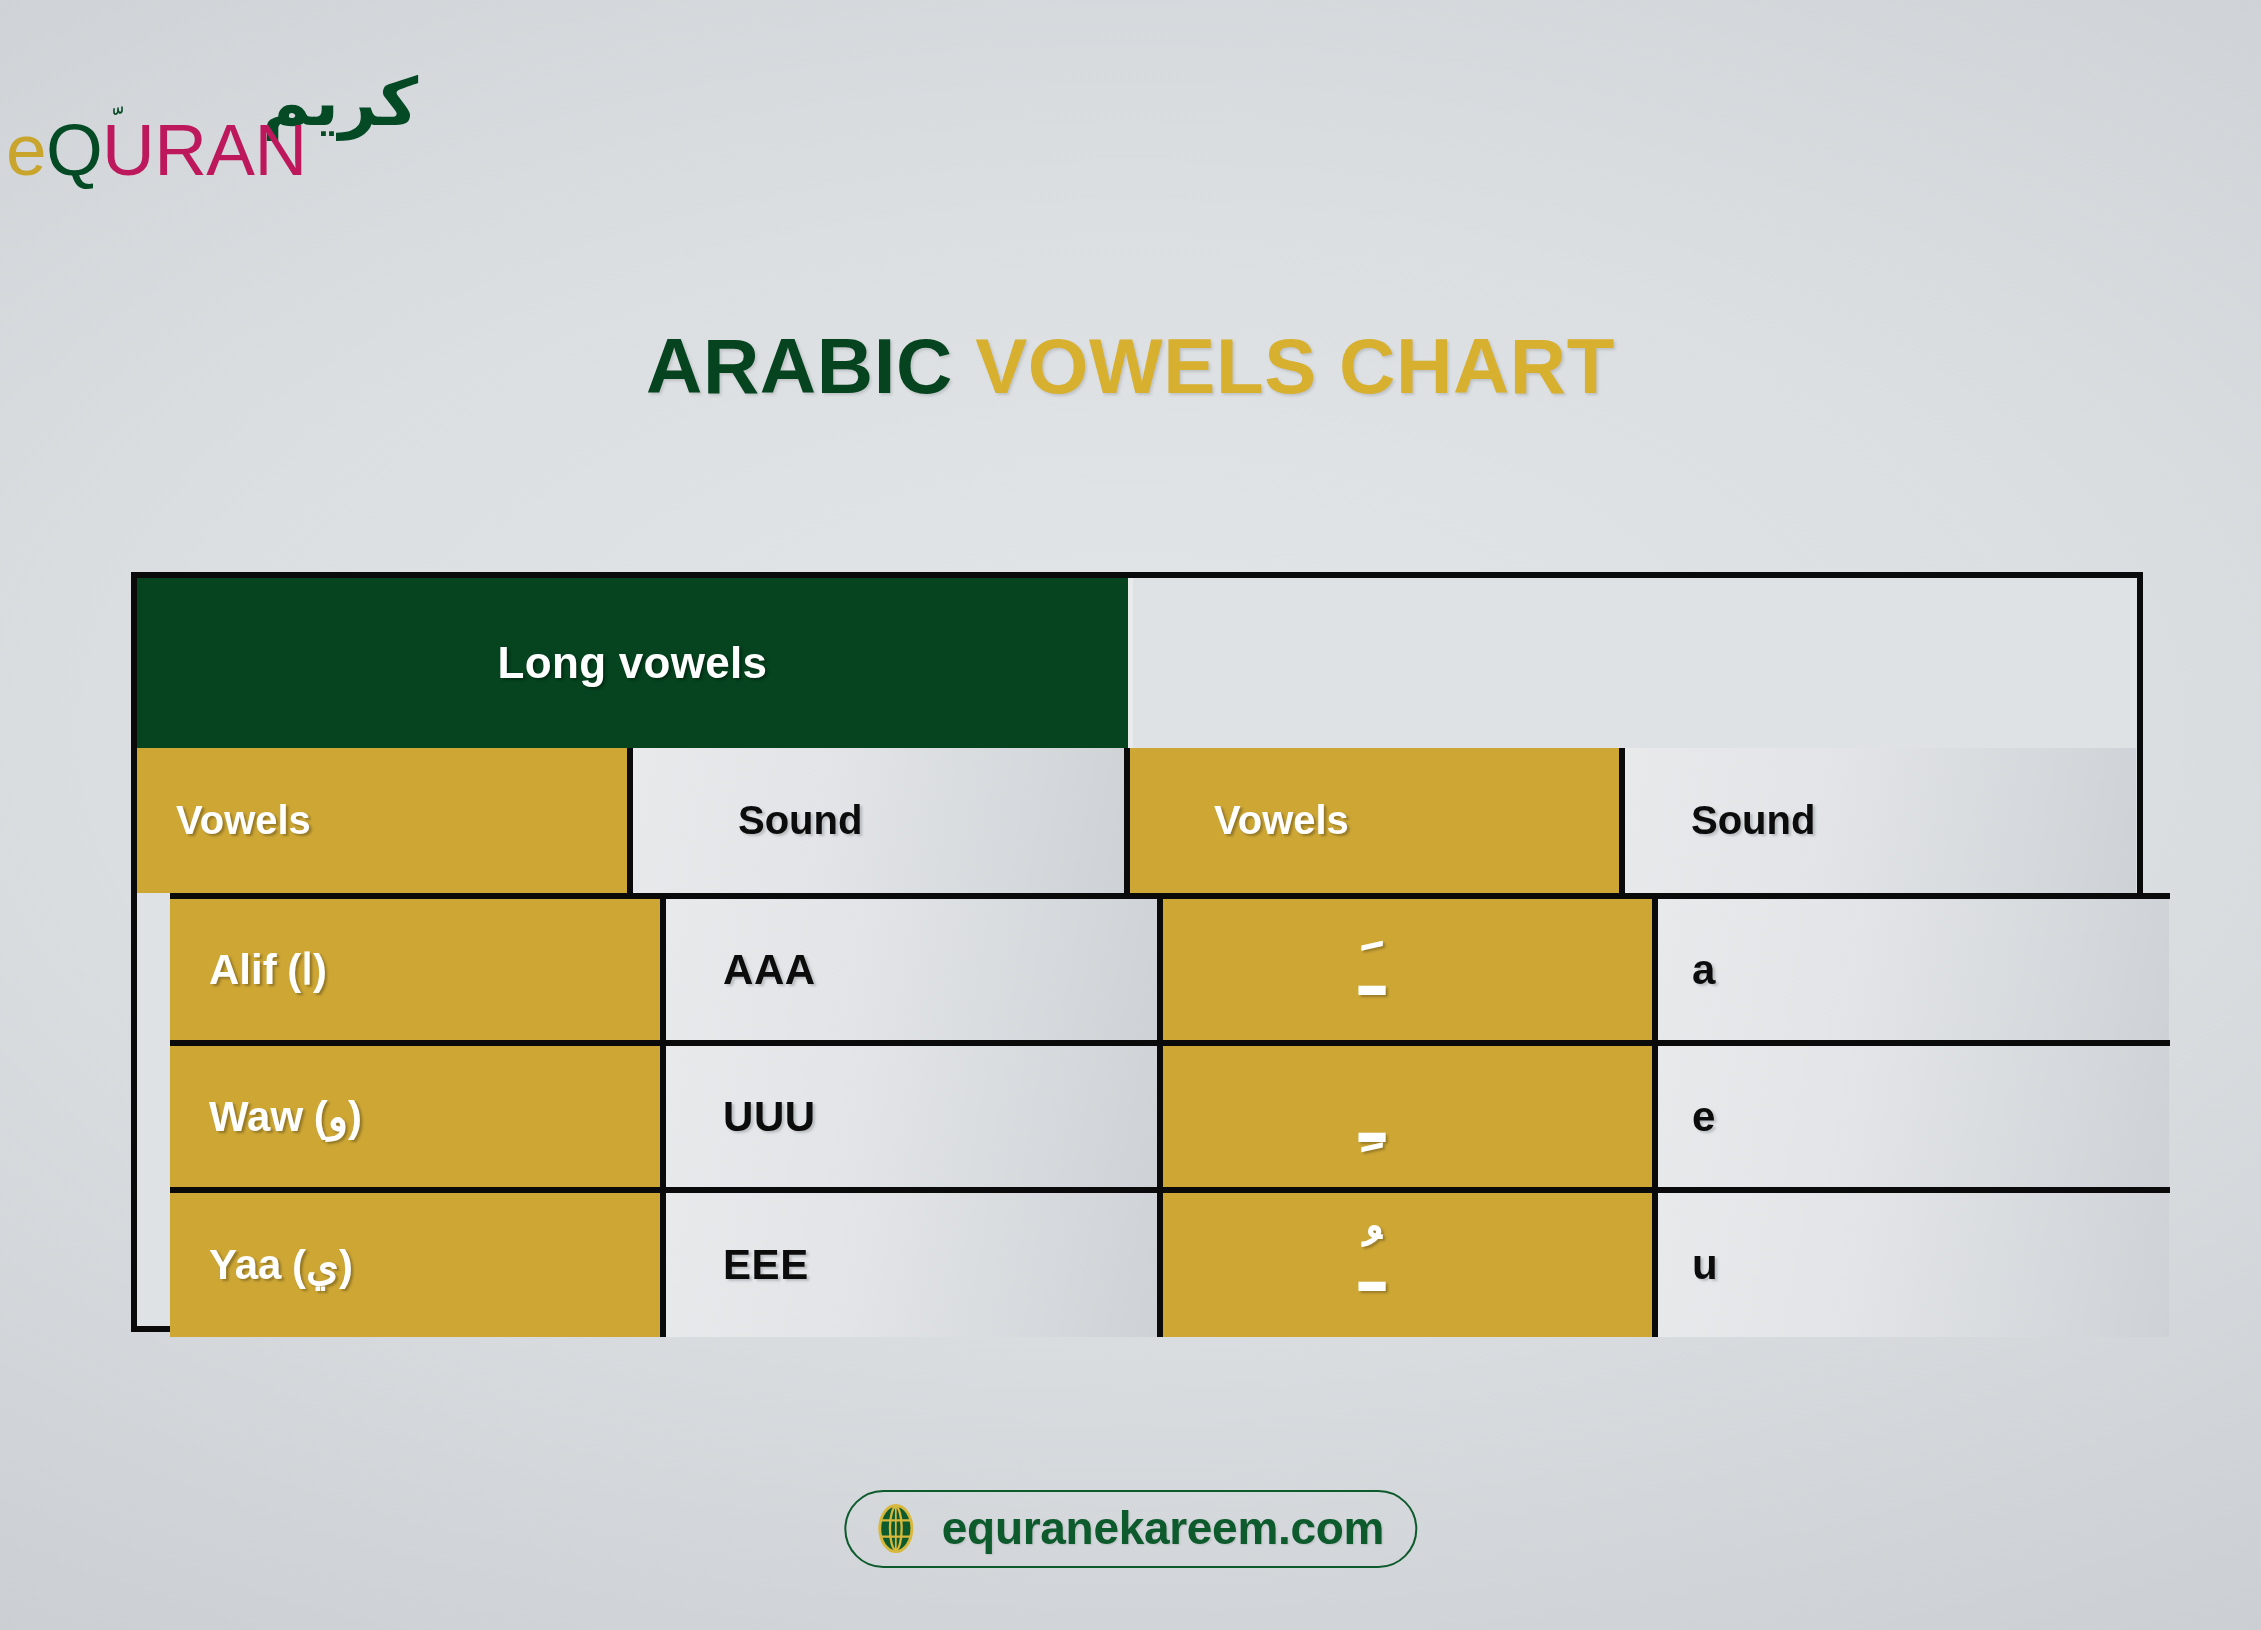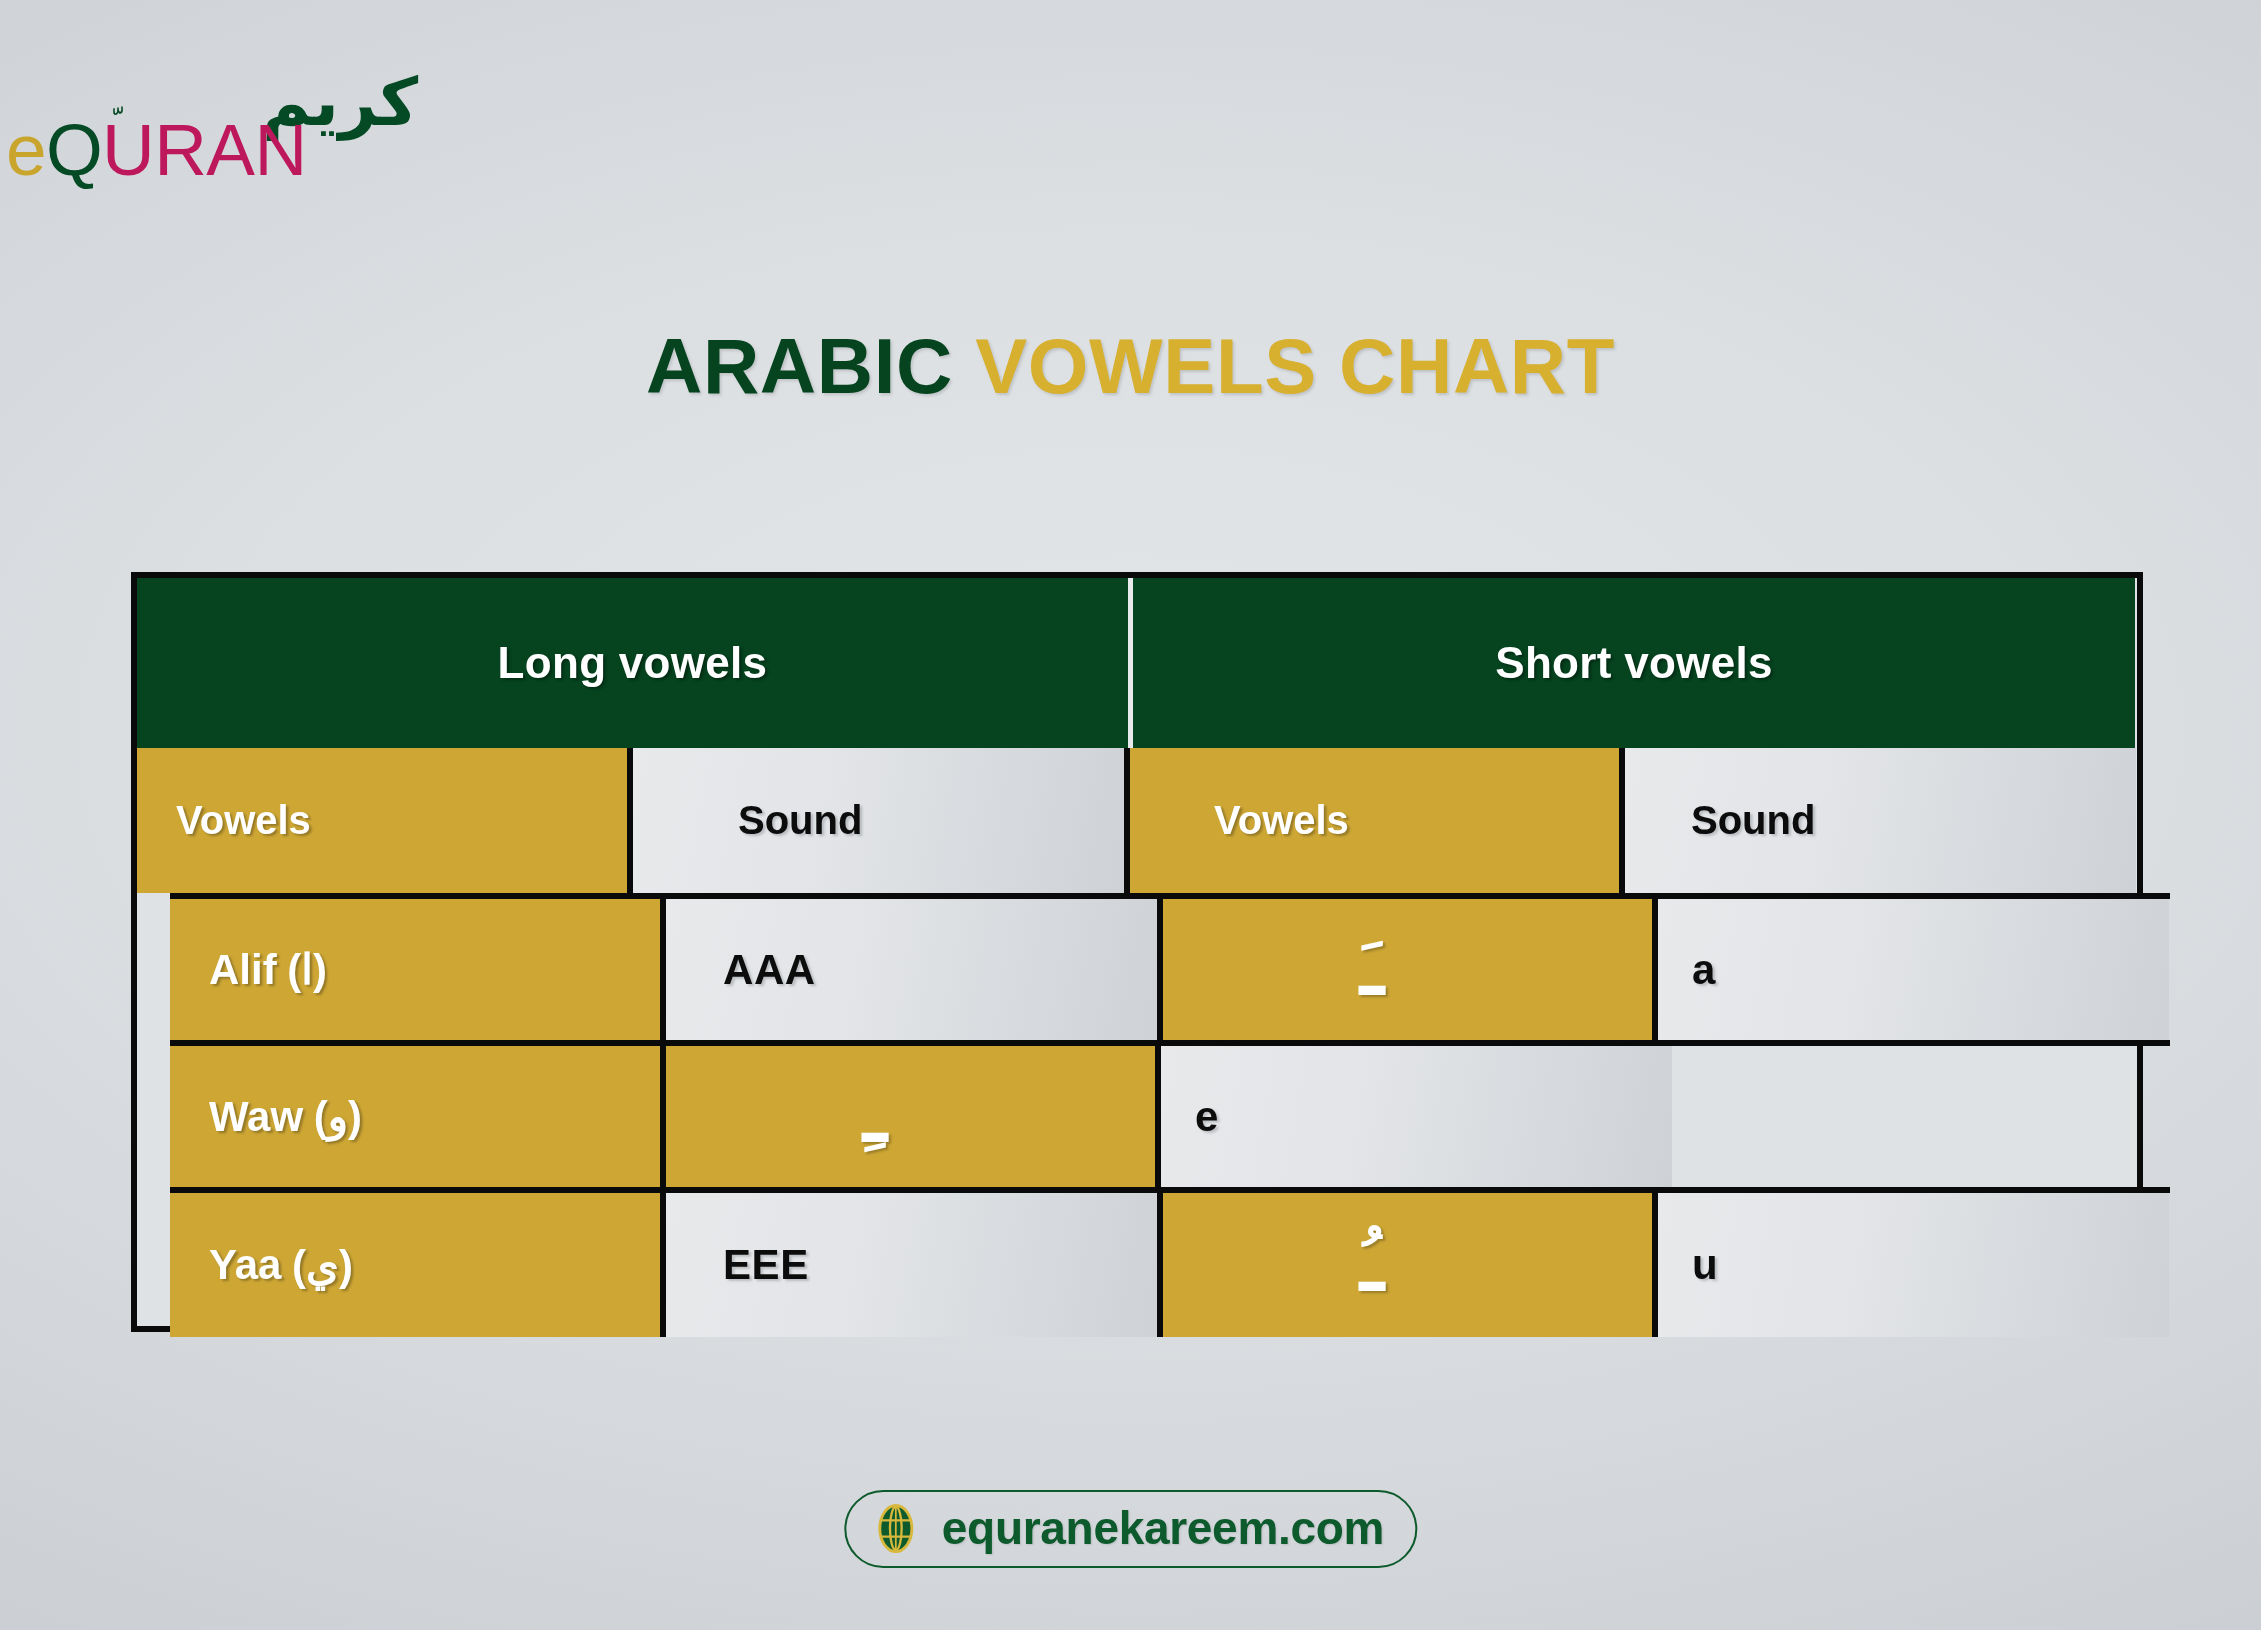--- a/index.html
+++ b/index.html
@@ -215,21 +215,20 @@
 
 <h1 id="page-title">
   <span id="title-a">ARABIC</span>
   <span id="title-b">VOWELS CHART</span>
 </h1>
 
 <div id="vowels-table">
 
   <div class="t-row" id="group-header-row">
     <div class="group-cell" id="group-cell-long">Long vowels</div>
-    <div class="group-cell" id="group-cell-short">Short vowels</div>
   </div>
 
   <div class="t-row" id="sub-header-row">
     <div class="cell cell-gold col-1">Vowels</div>
     <div class="cell cell-light col-2">Sound</div>
     <div class="cell cell-gold col-3">Vowels</div>
     <div class="cell cell-light col-4">Sound</div>
   </div>
 
   <div class="t-row data-row" id="data-row-1">
@@ -245,20 +244,23 @@
     </div>
     <div class="cell cell-light col-4">
       <span class="sound-text">a</span>
     </div>
   </div>
 
   <div class="t-row data-row" id="data-row-2">
     <div class="cell cell-gold col-1">
       <span class="vowel-name">Waw</span>
       <span class="vowel-name arabic" style="margin-left:10.6px;">(و)</span>
+    </div>
+    <div class="cell cell-light col-2">
+      <span class="sound-text">UUU</span>
     </div>
     <div class="cell cell-gold col-3">
       <span class="diacritic">ـِ</span>
     </div>
     <div class="cell cell-light col-4">
       <span class="sound-text">e</span>
     </div>
   </div>
 
   <div class="t-row data-row" id="data-row-3">

